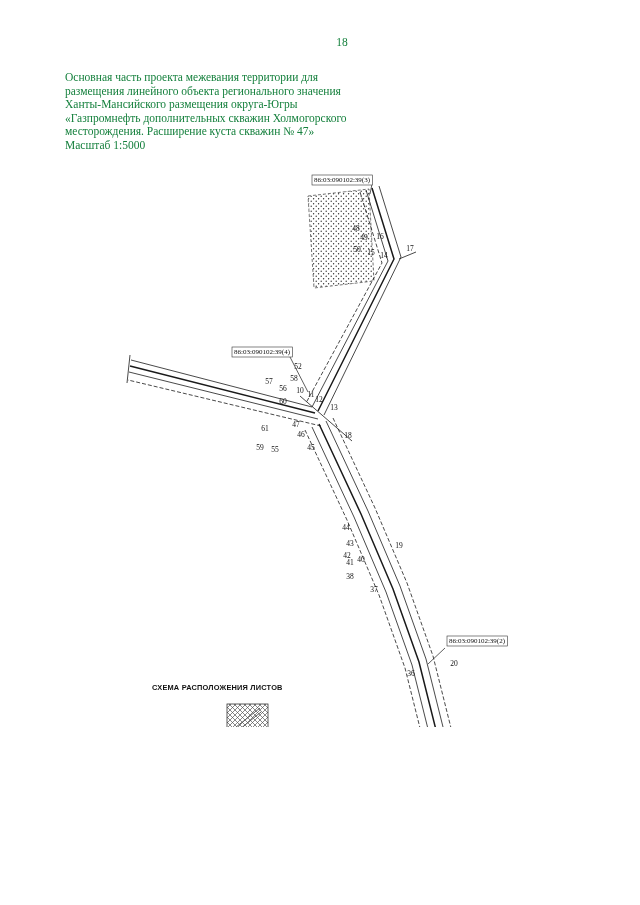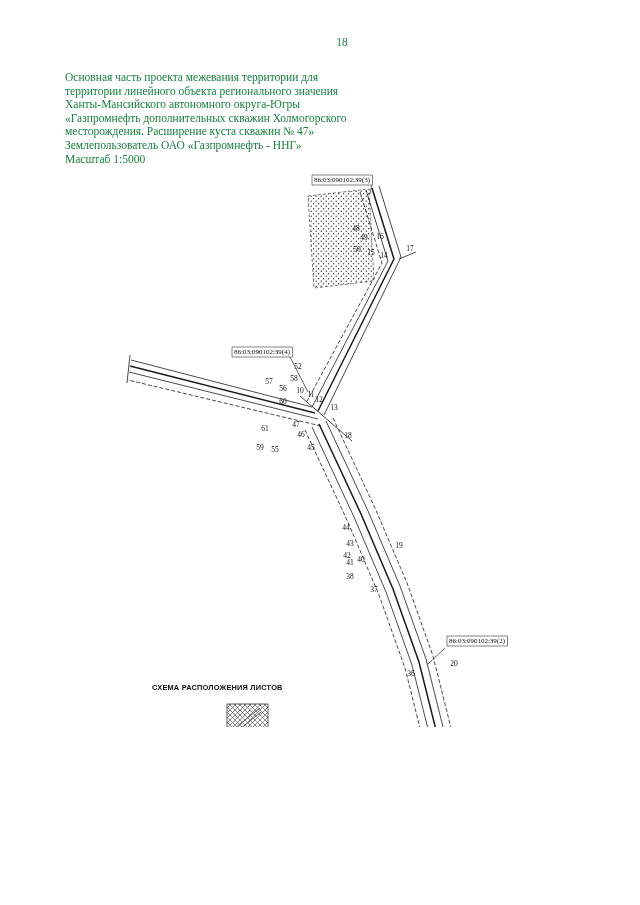--- a/index.html
+++ b/index.html
@@ -18,25 +18,24 @@
 </style>
 </head>
 <body>
 
 <div class="page">
 
   <div class="page-number">18</div>
 
   <div class="header">
     <div>Основная часть проекта межевания территории для</div>
-    <div>территории линейного объекта регионального значения</div>
-    <div>Ханты-Мансийского автономного округа-Югры</div>
+    <div>размещения линейного объекта регионального значения</div>
+    <div>Ханты-Мансийского размещения округа-Югры</div>
     <div>«Газпромнефть дополнительных скважин Холмогорского</div>
     <div>месторождения. Расширение куста скважин № 47»</div>
-    <div>Землепользователь ОАО «Газпромнефть - ННГ»</div>
     <div>Масштаб 1:5000</div>
   </div>
 
   <svg class="plan" width="640" height="905" viewBox="0 0 640 905">
     <defs>
       <pattern id="dotfill" width="5" height="5" patternUnits="userSpaceOnUse">
         <circle cx="1.2" cy="1.2" r="0.7" fill="#333"></circle>
         <circle cx="3.6" cy="3.8" r="0.7" fill="#333"></circle>
       </pattern>
       <pattern id="hatch" width="5" height="5" patternUnits="userSpaceOnUse">

